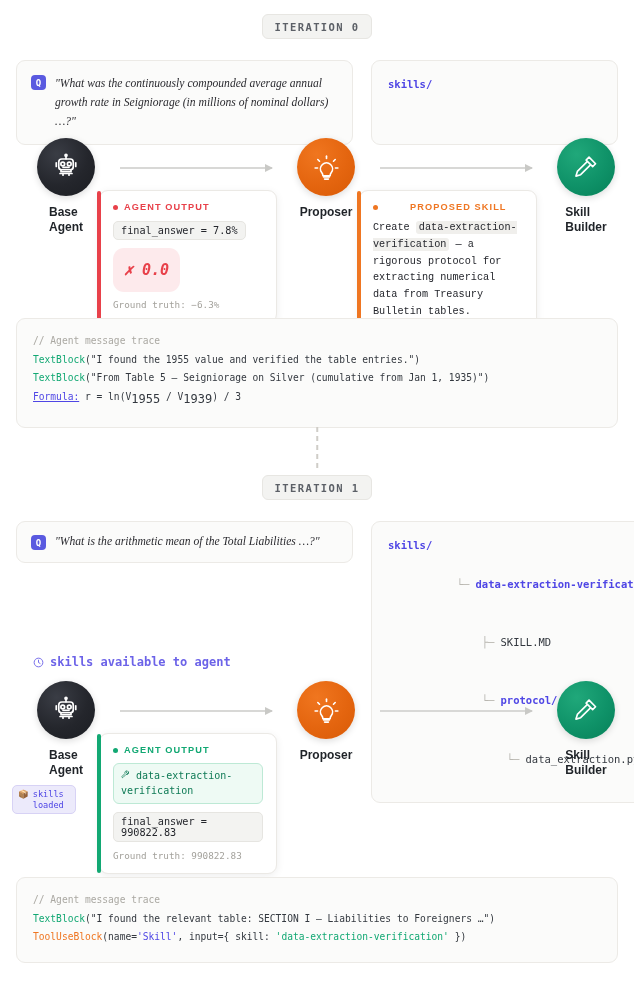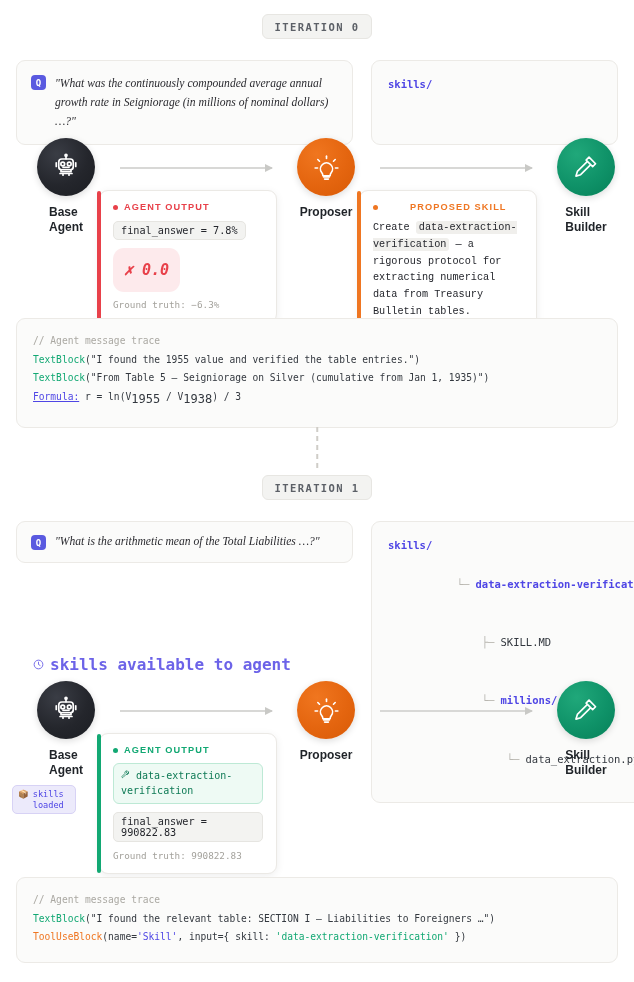--- a/index.html
+++ b/index.html
@@ -195,21 +195,21 @@
   
   .divider-dots {
     position: absolute; left: 50%; transform: translateX(-50%);
     display: flex; flex-direction: column; gap: 4px; align-items: center;
   }
   .divider-dots i { display: block; width: 1.5px; height: 5px; background: #cfcdc8; }
 
   .avail {
     display: flex; align-items: center; gap: 6px;
     font-family: "DejaVu Sans Mono", monospace;
-    font-size: 16px; color: #6c63e8; font-weight: 700;
+    font-size: 12px; color: #6c63e8; font-weight: 700;
   }
   .loaded-badge {
     position: absolute;
     font-family: "DejaVu Sans Mono", monospace;
     font-size: 8.6px; line-height: 1.25;
     color: #4f46e5;
     background: #eceafb;
     border: 1px solid #d7d2f5;
     border-radius: 5px;
     padding: 3px 5px;
@@ -313,21 +313,21 @@
 
   <div class="trace" style="position:absolute;left:16px;top:318px;width:602px;">
     <div class="tr-comment">// Agent message trace</div>
     <div>
       <span class="tr-block">TextBlock</span><span class="tr-str">("I found the 1955 value and verified the table entries.")</span>
     </div>
     <div>
       <span class="tr-block">TextBlock</span><span class="tr-str">("From Table 5 — Seigniorage on Silver (cumulative from Jan 1, 1935)")</span>
     </div>
     <div>
-      <span class="tr-formula">Formula:</span><span class="tr-plain"> r = ln(V</span><sub class="tr-plain">1955</sub><span class="tr-plain"> / V</span><sub class="tr-plain">1938</sub><span class="tr-plain">) / 3</span>
+      <span class="tr-formula">Formula:</span><span class="tr-plain"> r = ln(V</span><sub class="tr-plain">1955</sub><span class="tr-plain"> / V</span><sub class="tr-plain">1939</sub><span class="tr-plain">) / 3</span>
     </div>
   </div>
 
   <div class="divider-dots" style="top:427px;">
     <i></i>
       <i></i>
       <i></i>
       <i></i>
       <i></i>
   </div>
@@ -344,21 +344,21 @@
     </div>
     <div class="skillbox">
       <div class="sk-root">skills/</div>
       <div class="tree-line" style="padding-left:18px;">
         <span class="tree-branch">└─ </span><span class="tree-dir">data-extraction-verification/</span>
       </div>
       <div class="tree-line" style="padding-left:43px;">
         <span class="tree-branch">├─ </span><span class="tree-file">SKILL.MD</span>
       </div>
       <div class="tree-line" style="padding-left:43px;">
-        <span class="tree-branch">└─ </span><span class="tree-dir">millions/</span>
+        <span class="tree-branch">└─ </span><span class="tree-dir">protocol/</span>
       </div>
       <div class="tree-line" style="padding-left:68px;">
         <span class="tree-branch">└─ </span><span class="tree-file">data_extraction.py</span>
       </div>
     </div>
   </div>
 
   <div class="avail" style="position:absolute;left:33px;top:655px;">
     <svg width="11" height="11" viewBox="0 0 24 24" fill="none" stroke="#6c63e8" stroke-width="2">
       <circle cx="12" cy="12" r="9.5"></circle>

